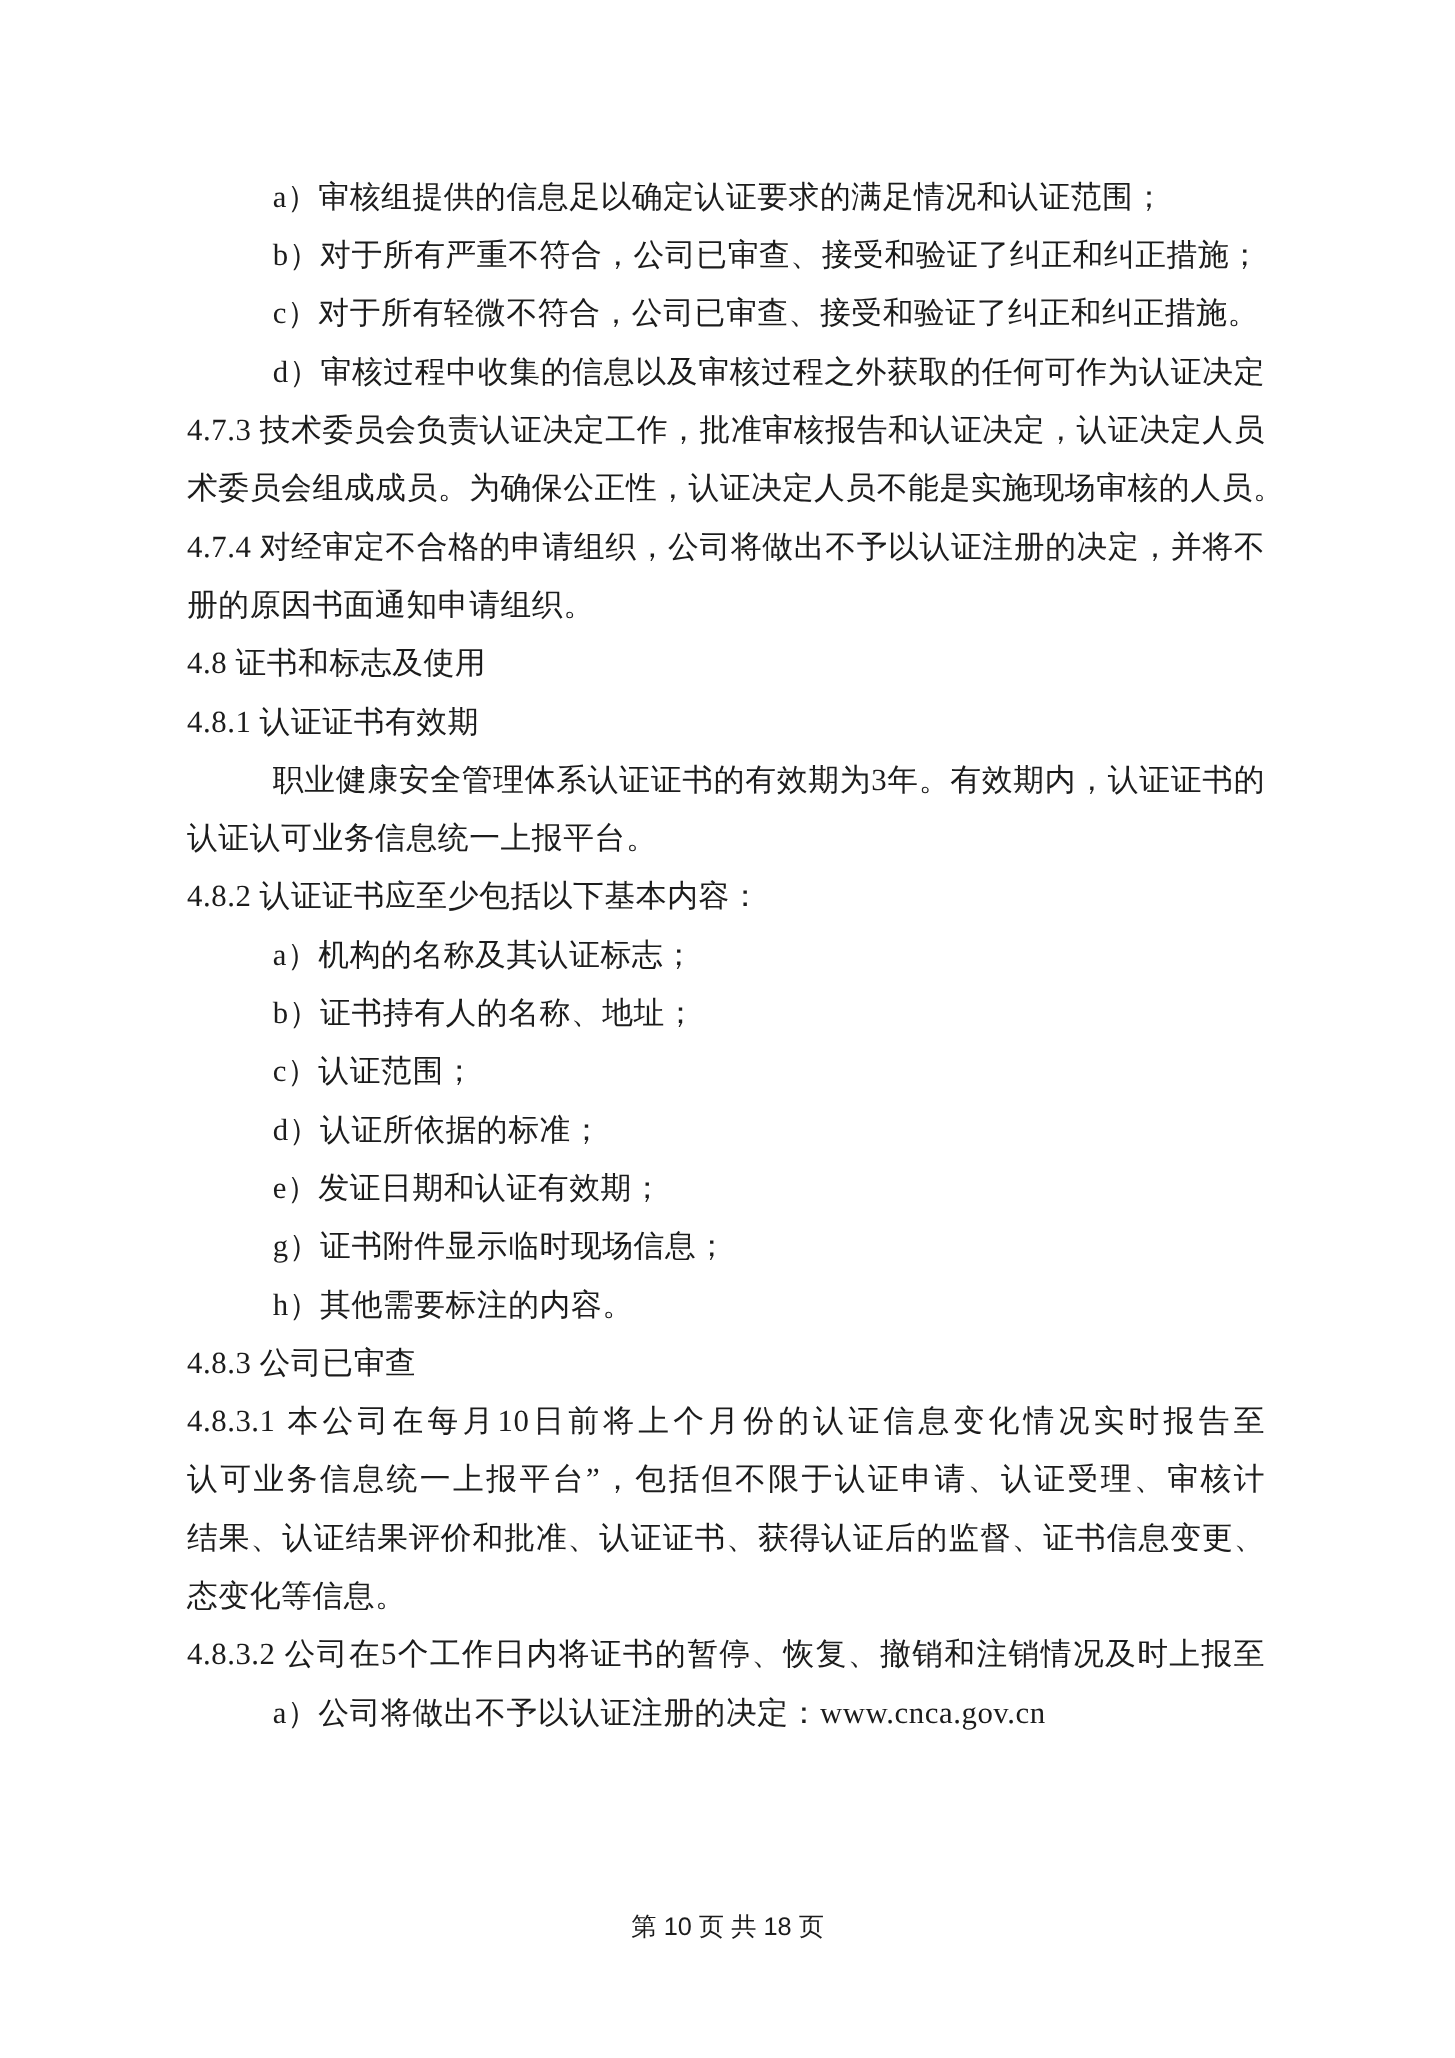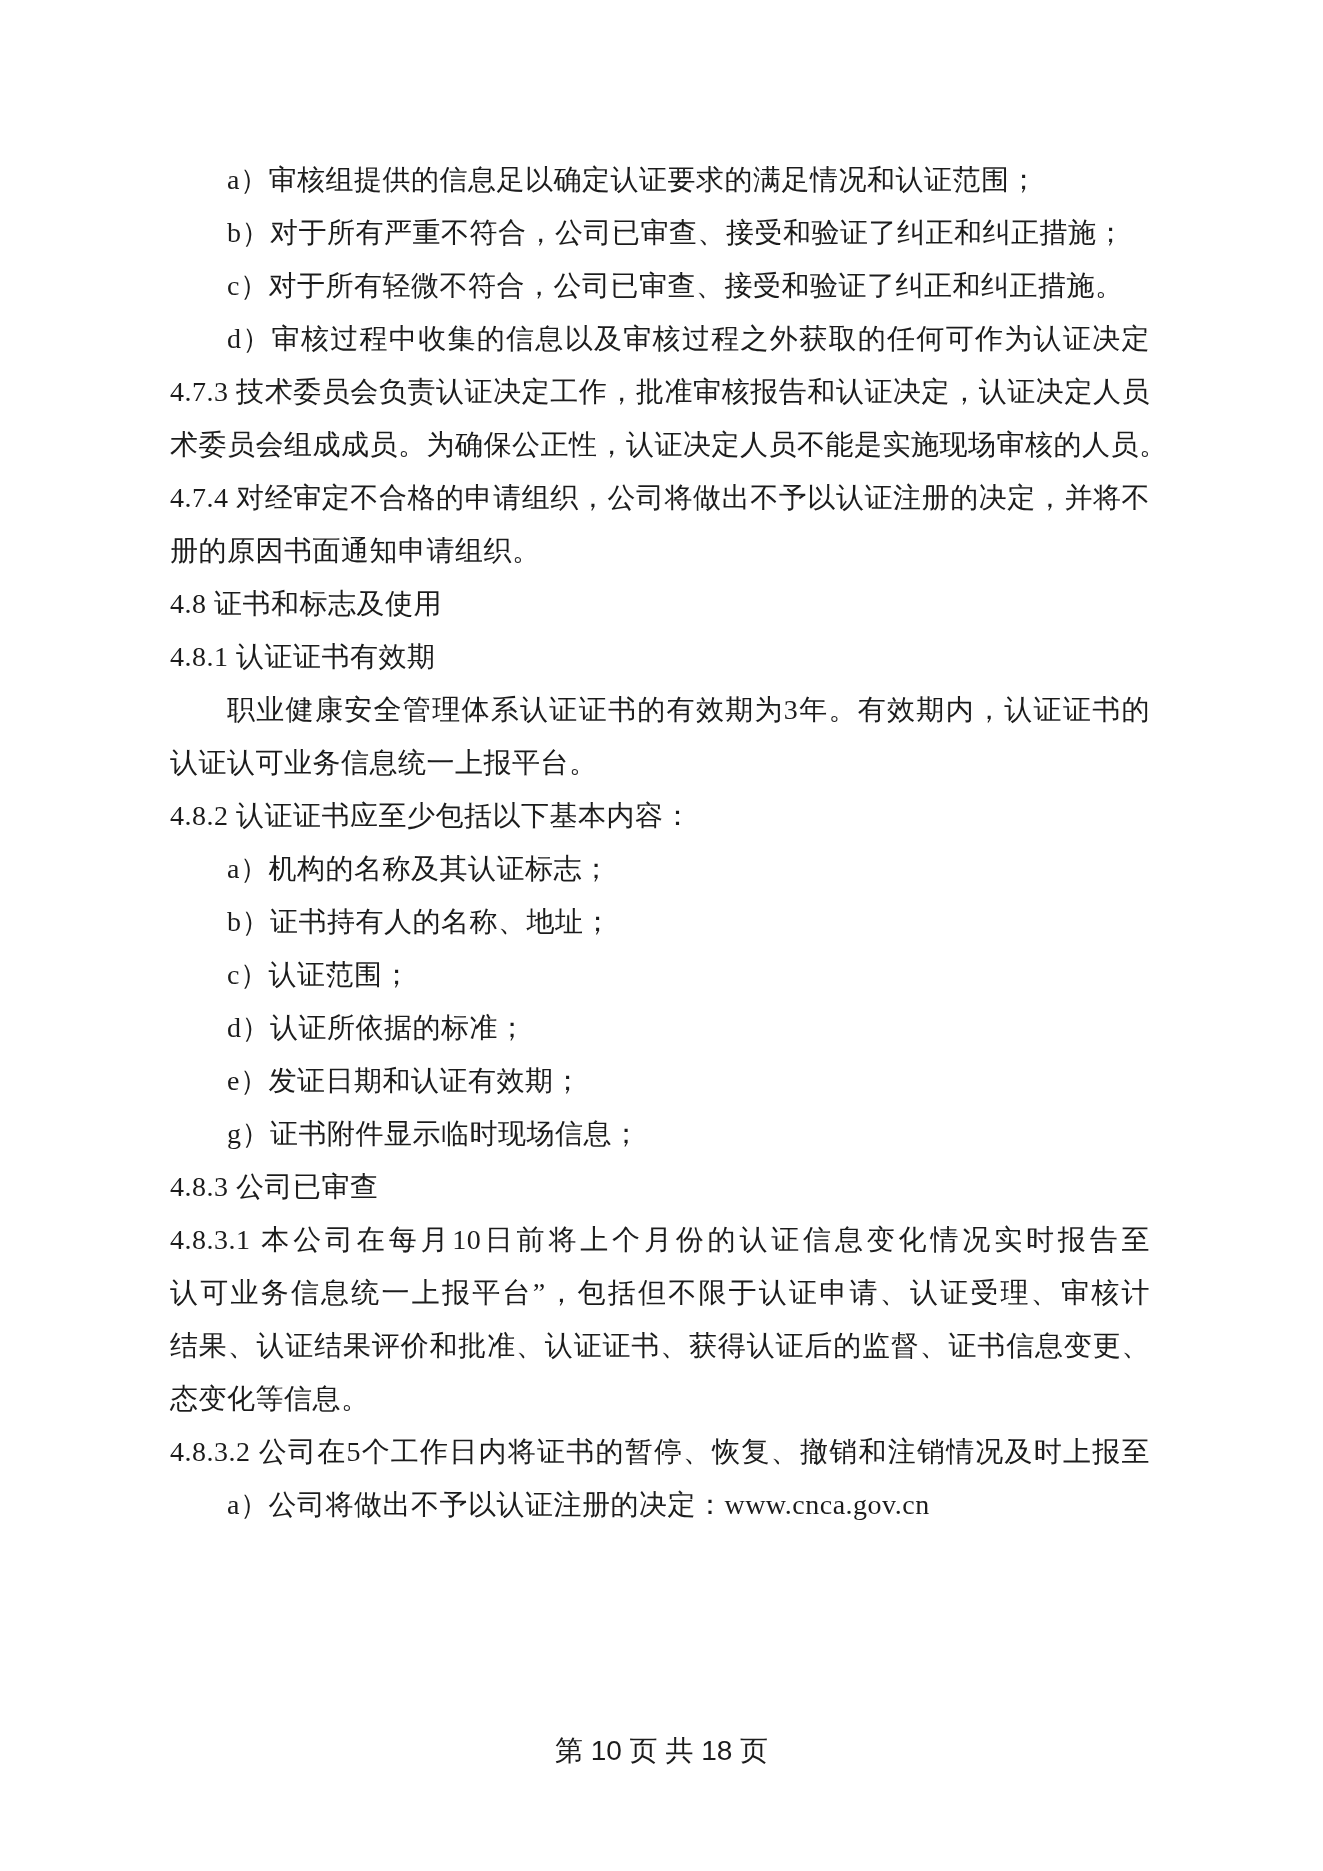--- a/index.html
+++ b/index.html
@@ -31,37 +31,37 @@
   }
   .line {
     font-size: 28px;
     line-height: 53px;
     height: 53px;
     white-space: nowrap;
     text-align: left;
     letter-spacing: 0.5px;
   }
   .line.indent {
-    margin-left: 57px;
+    margin-left: 78px;
   }
   .line.fill {
     white-space: normal;
     text-align: justify;
     text-align-last: justify;
     text-justify: distribute;
     overflow: hidden;
   }
   .footer {
     position: absolute;
     left: 0;
     top: 1738px;
     width: 1323px;
     text-align: center;
     font-family: "Liberation Sans", "DejaVu Sans", sans-serif;
-    font-size: 28px;
+    font-size: 23px;
     line-height: 26px;
     color: #1c1c1c;
   }
 </style>
 </head>
 <body>
 
 <div class="page">
   <div class="content">
       <div class="line indent">a）审核组提供的信息足以确定认证要求的满足情况和认证范围；</div>
@@ -76,20 +76,21 @@
       <div class="line">4.8.1 认证证书有效期</div>
       <div class="line indent fill">职业健康安全管理体系认证证书的有效期为3年。有效期内，认证证书的有效性依</div>
       <div class="line">认证认可业务信息统一上报平台。</div>
       <div class="line">4.8.2 认证证书应至少包括以下基本内容：</div>
       <div class="line indent">a）机构的名称及其认证标志；</div>
       <div class="line indent">b）证书持有人的名称、地址；</div>
       <div class="line indent">c）认证范围；</div>
       <div class="line indent">d）认证所依据的标准；</div>
       <div class="line indent">e）发证日期和认证有效期；</div>
       <div class="line indent">g）证书附件显示临时现场信息；</div>
+      <div class="line indent">h）其他需要标注的内容。</div>
       <div class="line">4.8.3 公司已审查</div>
       <div class="line fill">4.8.3.1 本公司在每月10日前将上个月份的认证信息变化情况实时报告至CNCA“认证</div>
       <div class="line fill">认可业务信息统一上报平台”，包括但不限于认证申请、认证受理、审核计划、审核</div>
       <div class="line fill">结果、认证结果评价和批准、认证证书、获得认证后的监督、证书信息变更、证书状</div>
       <div class="line">态变化等信息。</div>
       <div class="line fill">4.8.3.2 公司在5个工作日内将证书的暂停、恢复、撤销和注销情况及时上报至CNCA“</div>
       <div class="line indent">a）公司将做出不予以认证注册的决定：www.cnca.gov.cn</div>
     </div>
   <div class="footer">第 10 页 共 18 页</div>
 </div>

